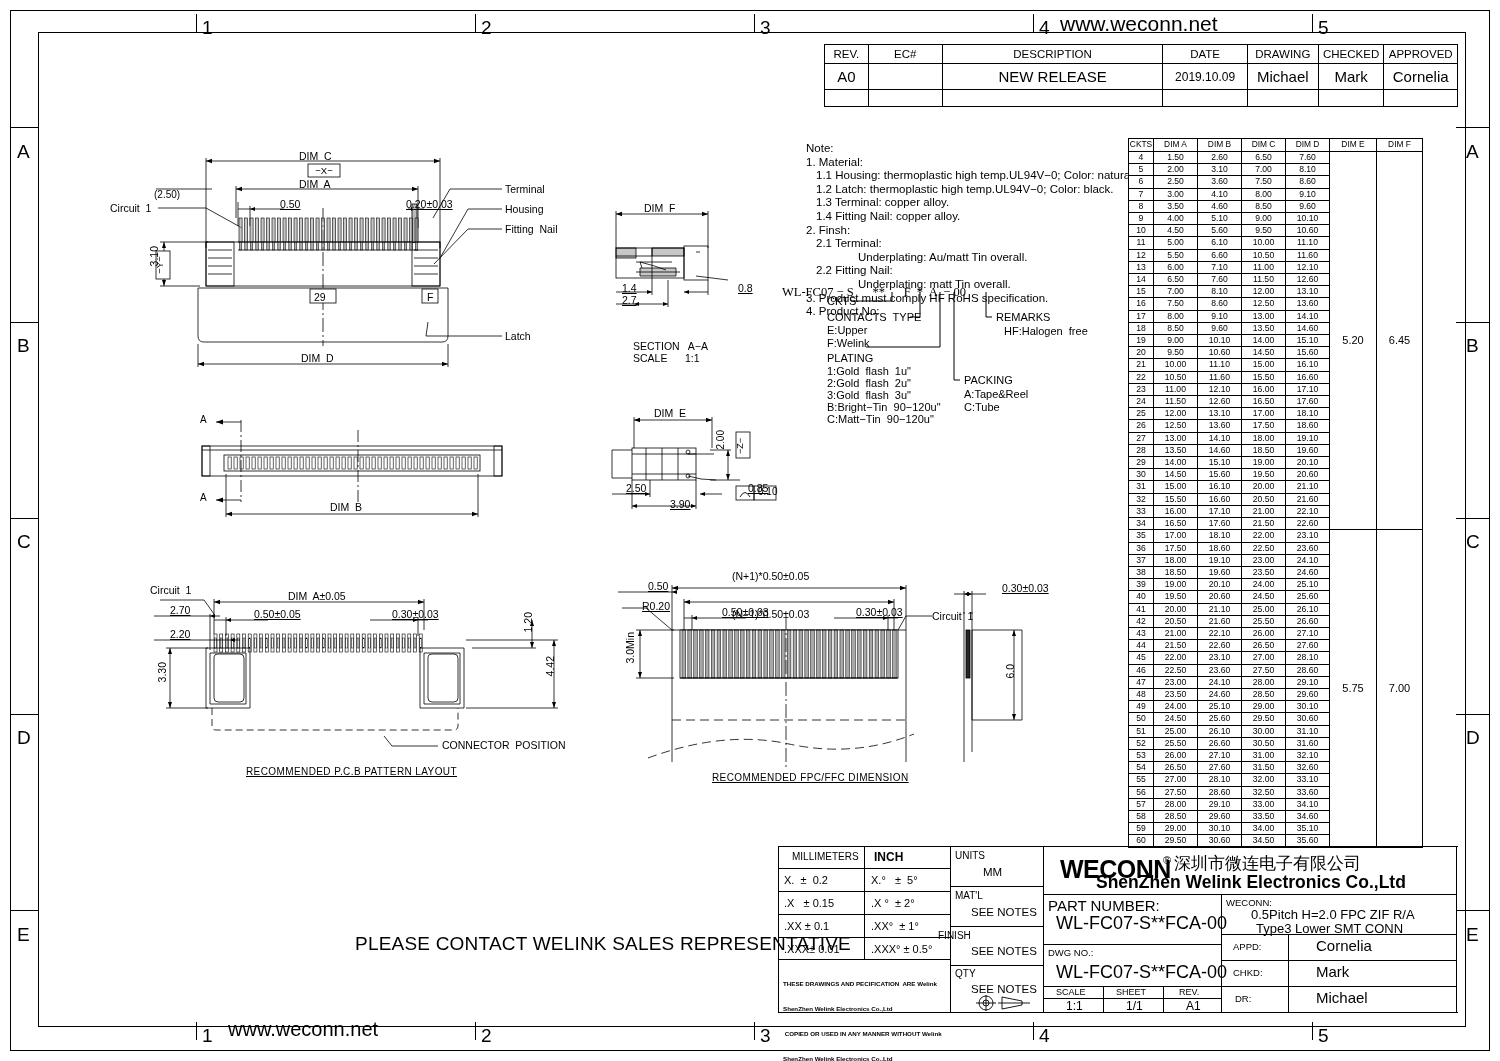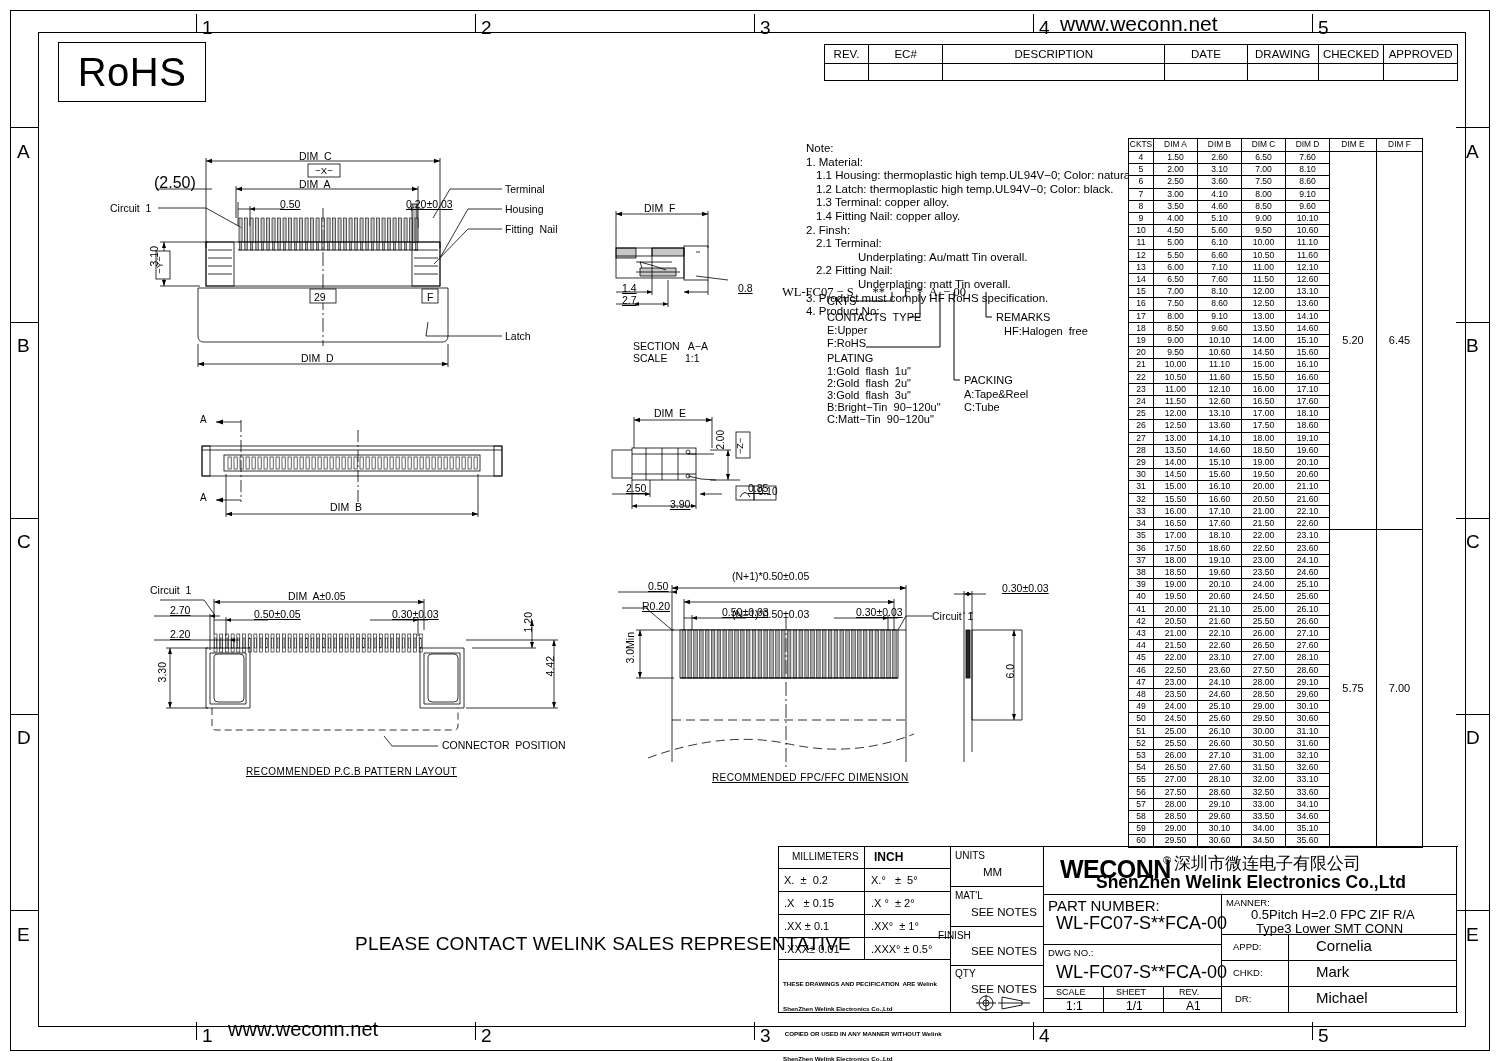--- a/index.html
+++ b/index.html
@@ -142,34 +142,40 @@
   <div class="zone-lbl" style="left:1466px; top:336px;">B</div>
   <div class="zone-lbl" style="left:1466px; top:532px;">C</div>
   <div class="zone-lbl" style="left:1466px; top:728px;">D</div>
   <div class="zone-lbl" style="left:1466px; top:925px;">E</div>
   <div class="zone-tick" style="left:1456px;top:127px;width:34px;height:1px;"></div>
   <div class="zone-tick" style="left:1456px;top:322px;width:34px;height:1px;"></div>
   <div class="zone-tick" style="left:1456px;top:518px;width:34px;height:1px;"></div>
   <div class="zone-tick" style="left:1456px;top:714px;width:34px;height:1px;"></div>
   <div class="zone-tick" style="left:1456px;top:910px;width:34px;height:1px;"></div>
 
-  <div class="rohs-box">
-    <span>RoHS</span>
-  </div>
 
   <table class="rev-table">
     <tbody>
         <tr class="hdr">
       <td class="c-rev">REV.</td>
       <td class="c-ec">EC#</td>
       <td class="c-desc">DESCRIPTION</td>
       <td class="c-date">DATE</td>
       <td class="c-draw">DRAWING</td>
       <td class="c-chk">CHECKED</td>
       <td class="c-app">APPROVED</td>
+    </tr>
+    <tr class="val">
+      <td>A0</td>
+      <td></td>
+      <td>NEW RELEASE</td>
+      <td style="font-size:12px">2019.10.09</td>
+      <td>Michael</td>
+      <td>Mark</td>
+      <td>Cornelia</td>
     </tr>
     <tr class="blank">
       <td></td>
           <td></td>
       <td></td>
           <td></td>
       <td></td>
           <td></td>
       <td></td>
     </tr>
@@ -193,21 +199,21 @@
         <path d="M84,62 L158,62 L158,7"></path>
 
         <path d="M178,95 L172,95 L172,7"></path>
 
         <path d="M210,32 L204,32 L204,7"></path>
       </g>
     </svg>
     <div class="pn-leg" style="left:45px; top:10px;">CKTS</div>
     <div class="pn-leg" style="left:45px; top:26px;">CONTACTS  TYPE</div>
     <div class="pn-leg" style="left:45px; top:39px;">E:Upper</div>
-    <div class="pn-leg" style="left:45px; top:52px;">F:RoHS</div>
+    <div class="pn-leg" style="left:45px; top:52px;">F:Welink</div>
     <div class="pn-leg" style="left:45px; top:67px;">PLATING</div>
     <div class="pn-leg" style="left:45px; top:80px;">1:Gold  flash  1u"</div>
     <div class="pn-leg" style="left:45px; top:92px;">2:Gold  flash  2u"</div>
     <div class="pn-leg" style="left:45px; top:104px;">3:Gold  flash  3u"</div>
     <div class="pn-leg" style="left:45px; top:116px;">B:Bright−Tin  90−120u"</div>
     <div class="pn-leg" style="left:45px; top:128px;">C:Matt−Tin  90−120u"</div>
     <div class="pn-leg" style="left:182px; top:89px;">PACKING</div>
     <div class="pn-leg" style="left:182px; top:103px;">A:Tape&amp;Reel</div>
     <div class="pn-leg" style="left:182px; top:116px;">C:Tube</div>
     <div class="pn-leg" style="left:214px; top:26px;">REMARKS</div>
@@ -787,21 +793,21 @@
         <text x="174" y="28" font-size="9.5" text-anchor="middle">−X−</text>
         <text x="13" y="119" font-size="9.5" text-anchor="middle" transform="rotate(-90 13 119)">−Y−</text>
       </g>
     </svg>
 
     <div class="txt" style="left:149px; top:4px; font-size:10.5px;">DIM  C</div>
     <div class="txt" style="left:149px; top:32px; font-size:10.5px;">DIM  A</div>
     <div class="txt" style="left:151px; top:206px; font-size:10.5px;">DIM  D</div>
     <div class="txt ul" style="left:106px; top:52px; font-size:10.5px;">0.50</div>
     <div class="txt ul" style="left:232px; top:52px; font-size:10.5px;">0.20±0.03</div>
-    <div class="txt" style="left:4px; top:28px; font-size:16px;">(2.50)</div>
+    <div class="txt" style="left:4px; top:43px; font-size:10px;">(2.50)</div>
     <div class="txt vert" style="left:-2px; top:100px; font-size:10.5px;">3.10</div>
     <div class="txt" style="left:164px; top:145px; font-size:10.5px;">29</div>
     <div class="txt" style="left:277px; top:145px; font-size:10.5px;">F</div>
     <div class="txt" style="left:-40px; top:56px; font-size:10.5px;">Circuit  1</div>
     <div class="txt" style="left:355px; top:37px; font-size:10.5px;">Terminal</div>
     <div class="txt" style="left:355px; top:57px; font-size:10.5px;">Housing</div>
     <div class="txt" style="left:355px; top:77px; font-size:10.5px;">Fitting  Nail</div>
     <div class="txt" style="left:355px; top:184px; font-size:10.5px;">Latch</div>
   </div>
 
@@ -1338,21 +1344,21 @@
     <div class="tb-txt" style="left:338px;top:142px;font-size:9px;">SHEET</div>
     <div class="tb-txt" style="left:401px;top:142px;font-size:9px;">REV.</div>
     <div class="tb-txt" style="left:288px;top:154px;font-size:12px;">1:1</div>
     <div class="tb-txt" style="left:348px;top:154px;font-size:12px;">1/1</div>
     <div class="tb-txt" style="left:408px;top:154px;font-size:12px;">A1</div>
 
     <div class="tb-line" style="left:443px;top:88px;width:236px;height:1px;"></div>
     <div class="tb-line" style="left:443px;top:114px;width:236px;height:1px;"></div>
     <div class="tb-line" style="left:443px;top:140px;width:236px;height:1px;"></div>
     <div class="tb-line" style="left:510px;top:88px;width:1px;height:79px;"></div>
-    <div class="tb-txt" style="left:448px;top:52px;font-size:9.5px;">MANNER:</div>
+    <div class="tb-txt" style="left:448px;top:52px;font-size:9.5px;">WECONN:</div>
     <div class="tb-txt" style="left:473px;top:62px;font-size:13px;">0.5Pitch H=2.0 FPC ZIF R/A</div>
     <div class="tb-txt" style="left:478px;top:76px;font-size:13px;">Type3 Lower SMT CONN</div>
     <div class="tb-txt" style="left:455px;top:96px;font-size:9.5px;">APPD:</div>
     <div class="tb-txt" style="left:538px;top:92px;font-size:15px;">Cornelia</div>
     <div class="tb-txt" style="left:455px;top:122px;font-size:9.5px;">CHKD:</div>
     <div class="tb-txt" style="left:538px;top:118px;font-size:15px;">Mark</div>
     <div class="tb-txt" style="left:457px;top:148px;font-size:9.5px;">DR:</div>
     <div class="tb-txt" style="left:538px;top:144px;font-size:15px;">Michael</div>
   </div>
 

